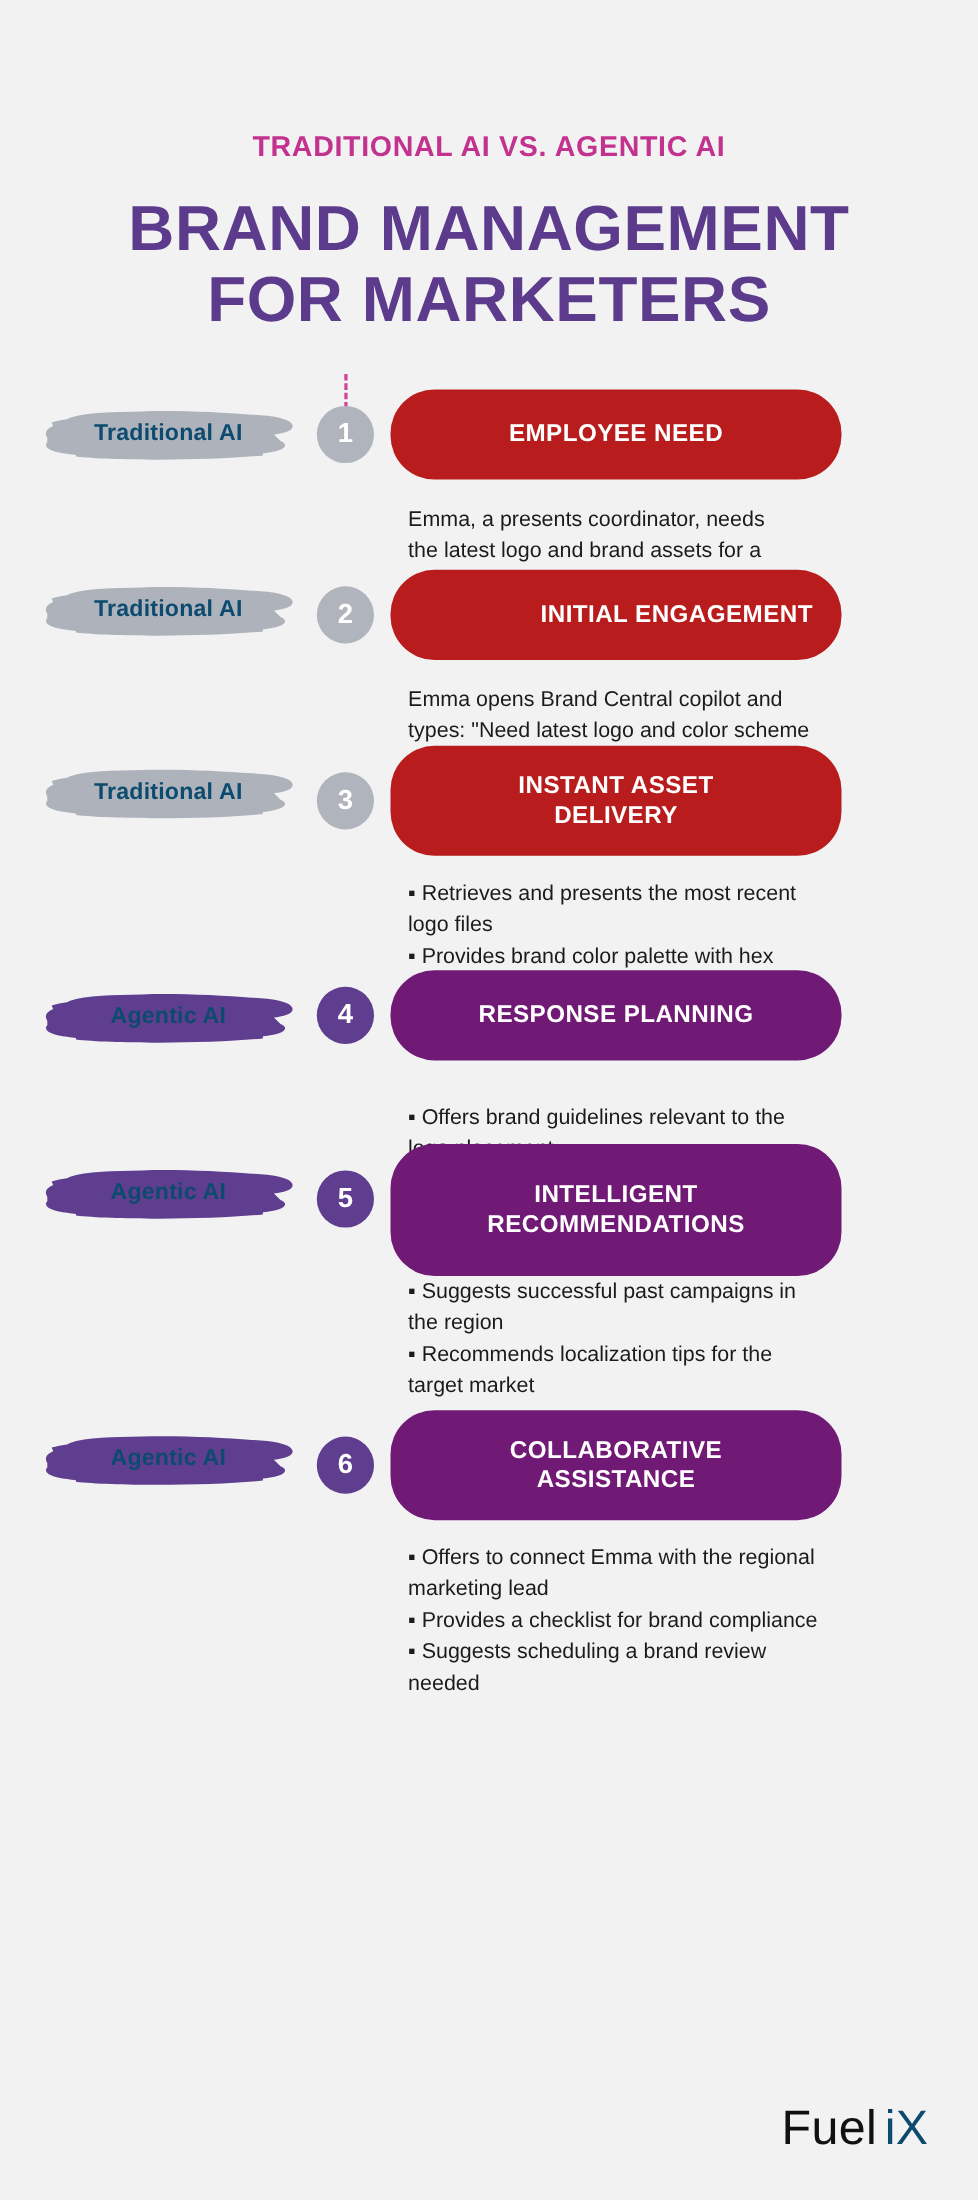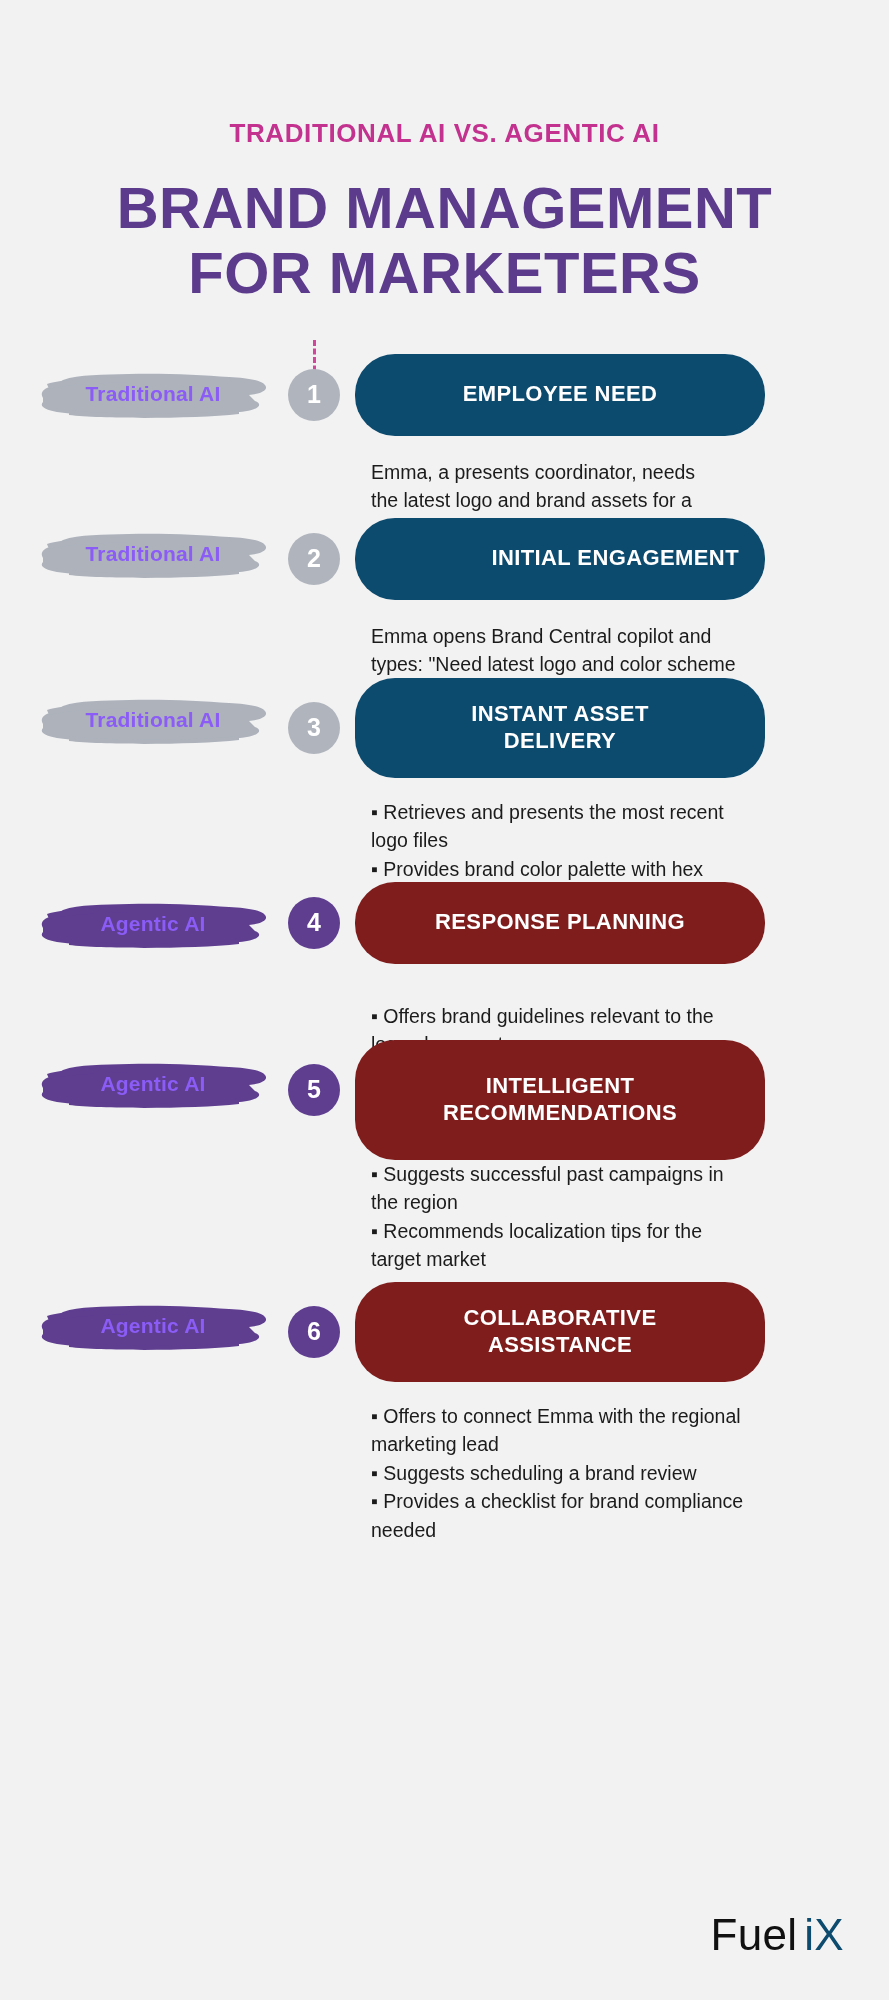--- a/index.html
+++ b/index.html
@@ -44,21 +44,21 @@
     width:240px;
     height:52px;
     display:flex; align-items:center; justify-content:center;
   }
   .brush .stroke {
     position:absolute; inset:0;
   }
   .brush .stroke svg { width:100%; height:100%; display:block; }
   .brush .btxt {
     position:relative;
-    color:#8b5cf6;
+    color:#0c4a6e;
     font-size:21px; font-weight:bold;
     letter-spacing:0.2px;
     white-space:nowrap;
   }
 
   
   .node {
     position:absolute;
     left:288px;
     width:52px; height:52px;
@@ -77,22 +77,22 @@
     width:410px;
     border-radius:40px;
     display:flex; align-items:center; justify-content:center;
     text-align:center;
     color:#ffffff;
     font-size:22px; font-weight:bold;
     letter-spacing:0.4px;
     line-height:1.22;
     padding:14px 26px;
   }
-  .card.gray { background:#0c4a6e; }
-  .card.purple { background:#7f1d1d; }
+  .card.gray { background:#b91c1c; }
+  .card.purple { background:#701a75; }
 
   
   .body {
     position:absolute;
     left:371px;
     width:470px;
     color:#1b1b1b;
     font-size:19.5px;
     line-height:1.46;
   }
@@ -257,22 +257,22 @@
     </div>
     <div class="node purple" style="top: 966px;">
       <span>6</span>
     </div>
     <div class="card purple" style="top: 942px; height: 100px;">
       <span><span>COLLABORATIVE</span><br><span>ASSISTANCE</span></span>
     </div>
     <div class="body" style="top: 1062px;">
       <span class="bline">▪ Offers to connect Emma with the regional</span>
       <span class="bline">marketing lead</span>
+      <span class="bline">▪ Provides a checklist for brand compliance</span>
       <span class="bline">▪ Suggests scheduling a brand review</span>
-      <span class="bline">▪ Provides a checklist for brand compliance</span>
       <span class="bline">needed</span>
     </div>
   </div>
 
 <div class="footer">
   <span class="fuel">Fuel</span>
   <span class="ix">iX</span>
 </div>
 
 </body></html>

